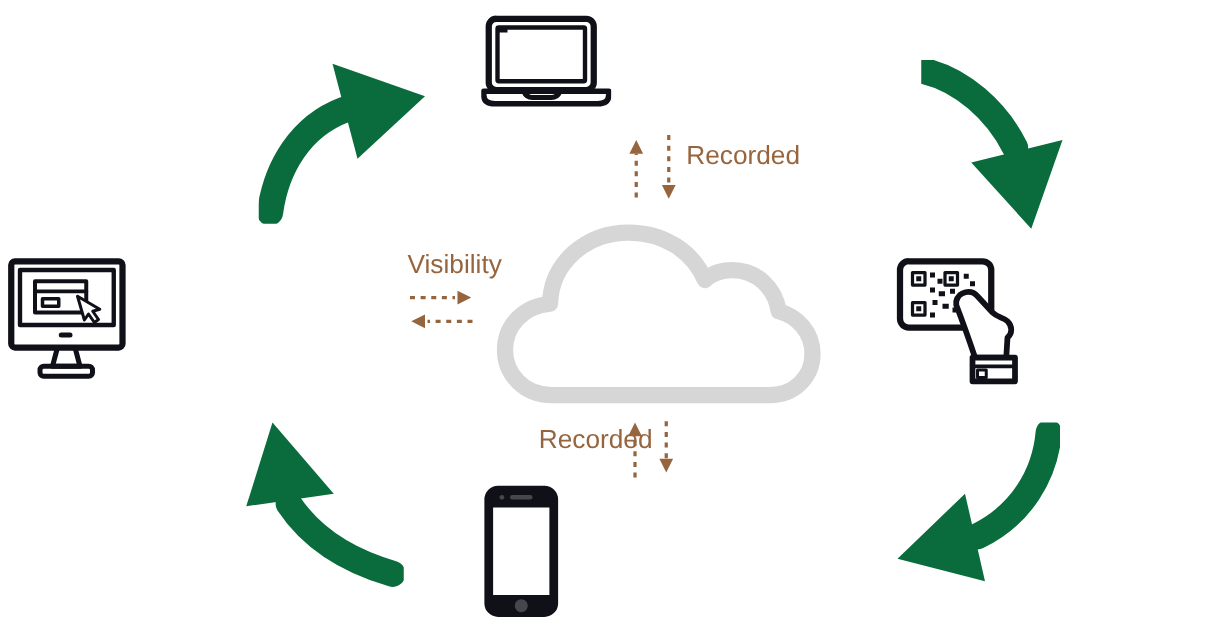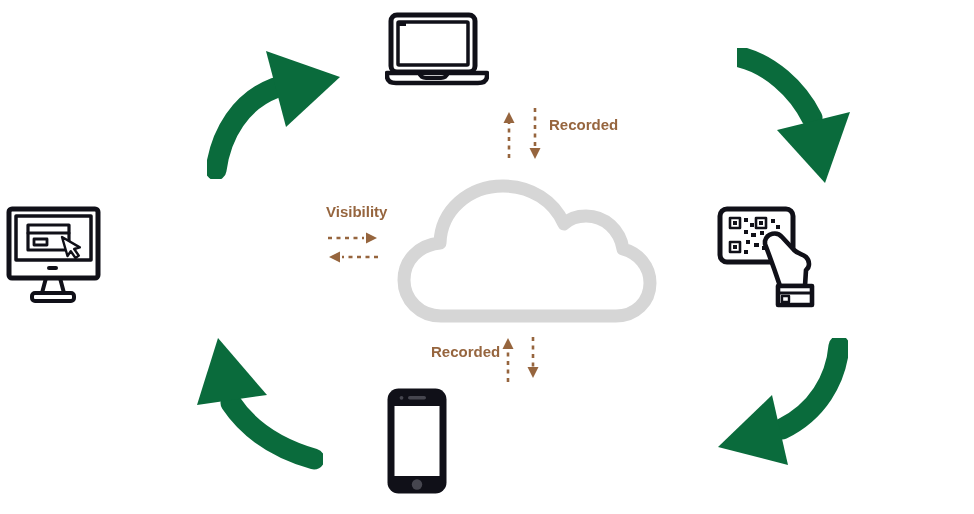--- a/index.html
+++ b/index.html
@@ -3,21 +3,21 @@
 <meta charset="utf-8">
 <style>
   html,body{margin:0;padding:0;background:#fff;}
   #stage{
     position:relative;width:974px;height:514px;overflow:hidden;
     background:var(--background,#ffffff);
     font-family:"Liberation Sans",sans-serif;
   }
   .abs{position:absolute;}
   .label{
-    position:absolute;font-size:15px;font-weight:700;line-height:18px;
+    position:absolute;font-size:21px;font-weight:400;line-height:18px;
     color:var(--brown,#96653e);white-space:nowrap;
   }
   
   .sd{stroke:var(--icon-dark,#101018);fill:none;stroke-linecap:round;stroke-linejoin:round;}
   .fd{fill:var(--icon-dark,#101018);}
   .sdw{stroke:var(--icon-dark,#101018);fill:#ffffff;stroke-linecap:round;stroke-linejoin:round;}
   .fw{fill:#ffffff;}
   .fsub{fill:#46464f;}
   .sc{stroke:var(--cloud-gray,#d6d6d6);fill:none;stroke-linecap:round;stroke-linejoin:round;}
   .sg{stroke:var(--green,#0a6b3c);fill:none;stroke-linecap:round;}

